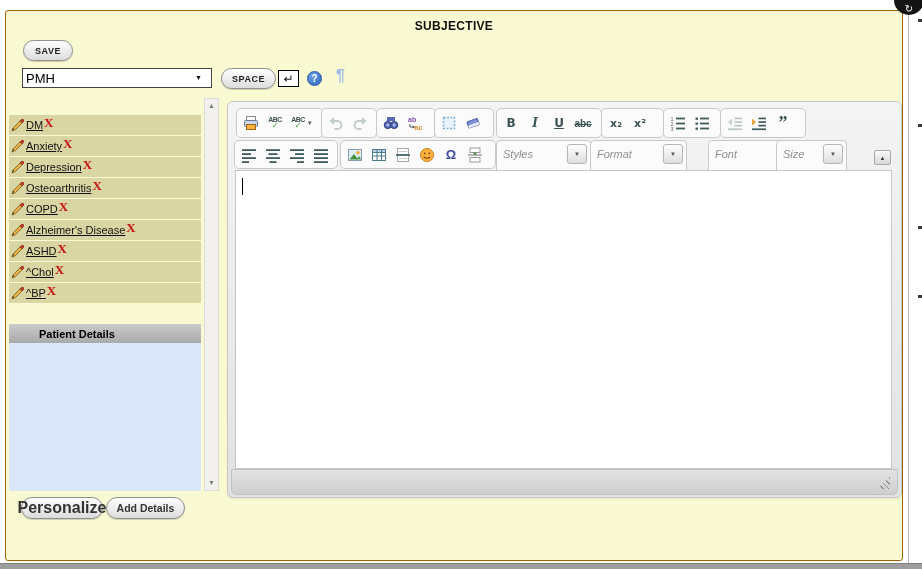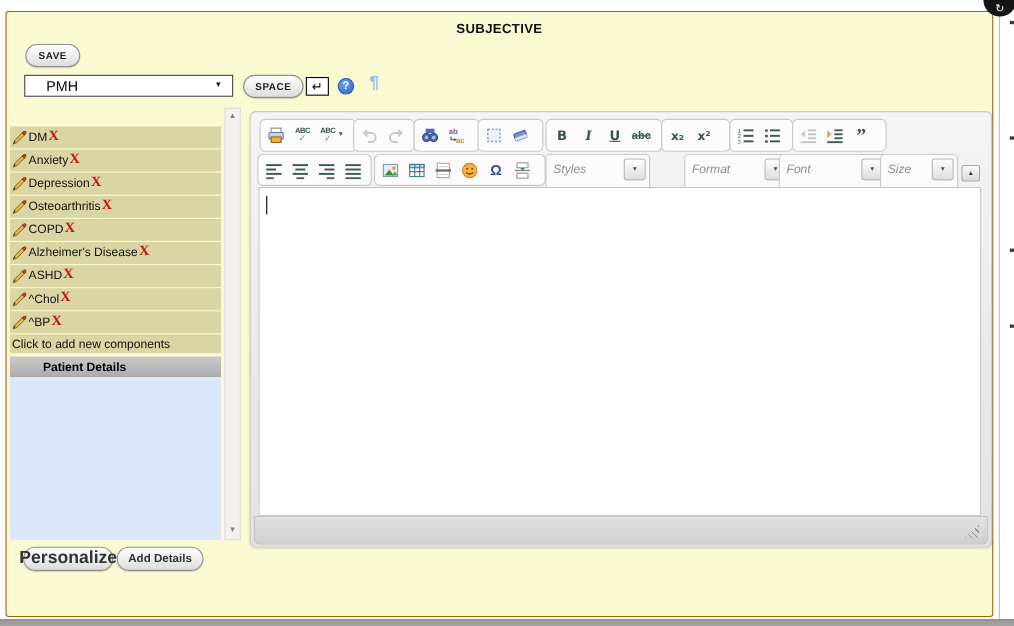--- a/index.html
+++ b/index.html
@@ -19,39 +19,39 @@
         display:flex;align-items:center;justify-content:center;
         font-weight:bold;color:#222;box-shadow:0 1px 1px rgba(0,0,0,.18);
         cursor:default;}
   #save-btn{left:17px;top:29px;width:50px;height:21px;font-size:9px;letter-spacing:.5px;}
   #space-btn{left:215px;top:57px;width:55px;height:21px;font-size:9px;letter-spacing:.5px;}
   #personalize-btn{left:15px;top:486px;width:82px;height:22px;font-size:16px;color:#333;}
   #addbuttons-btn{left:100px;top:486px;width:79px;height:22px;font-size:10.5px;color:#333;}
 
   #template-select{left:16px;top:57px;width:190px;height:20px;border:1px solid #444;
        background:#fff;font-size:13px;font-family:"Liberation Sans",sans-serif;
-       padding:0 19px;border-radius:0;appearance:none;-webkit-appearance:none;}
+       padding:0 3px;border-radius:0;appearance:none;-webkit-appearance:none;}
   #select-arrow{left:189px;top:63px;font-size:7px;color:#111;pointer-events:none;}
 
   #enter-btn{left:272px;top:59px;width:21px;height:17px;border:1px solid #000;
        background:#fff;display:flex;align-items:center;justify-content:center;
        font-size:12px;color:#111;}
   #help-btn{left:301px;top:60px;width:15px;height:15px;border-radius:50%;
        background:radial-gradient(circle at 35% 30%,#6FA0E8,#2E66C2);
        color:#fff;font-size:10px;font-weight:bold;display:flex;align-items:center;
        justify-content:center;border:1px solid #2757A8;}
   #pilcrow{left:330px;top:56px;font-size:16px;font-weight:bold;color:#9FB9E6;}
 
   
   .colhead{left:3px;width:192px;background:linear-gradient(#cacaca,#aaaaaa);
        font-size:11px;font-weight:bold;color:#000;display:flex;align-items:center;
        padding-left:30px;}
   .crow{left:3px;width:192px;height:20px;background:#DAD6A3;display:flex;
        align-items:center;padding-left:2px;font-size:11px;color:#111;cursor:pointer;}
-  .crow .lbl{margin-left:2px;}
+  .crow .lbl{margin-left:2px;text-decoration:underline;}
   .delx{color:#C41414;font-weight:bold;font-size:13px;margin-left:1px;
        position:relative;top:-2px;font-family:"Liberation Serif",serif;}
   #add-row{left:3px;top:293px;width:192px;height:17px;background:#DAD6A3;
        font-size:11px;color:#111;display:flex;align-items:center;padding-left:2px;
        cursor:pointer;}
   #patient-blue{left:3px;top:332px;width:192px;height:148px;background:#DBE8F9;}
 
   
   #comp-sb{left:198px;top:87px;width:15px;height:393px;background:#F2F1ED;
        border:1px solid #DCDCDC;}
@@ -214,21 +214,20 @@
   <div class="a crow" style="top:272px;">
     <svg class="ic" width="13" height="13" viewBox="0 0 13 13">
         <path d="M1 12 L2.2 8.8 L9.2 1.8 L11.2 3.8 L4.2 10.8 Z" fill="#E8B44A" stroke="#7A5A18" stroke-width="0.8"></path>
         <path d="M9.2 1.8 L10.4 0.6 A1.1 1.1 0 0 1 12.4 2.6 L11.2 3.8 Z" fill="#D23B2F" stroke="#7A1A10" stroke-width="0.8"></path>
         <path d="M1 12 L2.2 8.8 L3.2 9.8 Z" fill="#333"></path>
       </svg>
     <span class="lbl">^BP</span>
     <span class="delx">X</span>
   </div>
 
-  <div class="a" id="add-row">Click to add new components</div>
 
   <div class="a colhead" style="top:313px;height:19px;">Patient Details</div>
   <div class="a" id="patient-blue"></div>
 
   <div class="a" id="comp-sb">
     <div class="sb-arrow up">▲</div>
     <div class="sb-arrow down">▼</div>
   </div>
 
   <div class="a" id="edwrap">
@@ -457,29 +456,29 @@
             <rect x="1" y="7.4" width="14" height="1.2" fill="#888"></rect>
             <path d="M6 5.8 h4 l-2 2.6 z" fill="#3E8E3E"></path>
           </svg>
       </div>
     </div>
 
     <div class="combo" style="left:268px;top:38px;width:84px;">
       <span class="clbl">Styles</span>
       <span class="carr">▼</span>
     </div>
-    <div class="combo" style="left:362px;top:38px;width:86px;margin-left:32px;">
+    <div class="combo" style="left:362px;top:38px;width:86px;">
       <span class="clbl">Format</span>
       <span class="carr">▼</span>
     </div>
     <div class="combo" style="left:480px;top:38px;width:88px;">
       <span class="clbl">Font</span>
       <span class="carr">▼</span>
     </div>
-    <div class="combo" style="left:572px;top:38px;width:60px;">
+    <div class="combo" style="left:548px;top:38px;width:60px;">
       <span class="clbl">Size</span>
       <span class="carr">▼</span>
     </div>
 
     <div class="a" id="collapse-btn">
       <span>▲</span>
     </div>
 
     <div class="a" id="edcontent">
       <div class="a" id="caret"></div>

